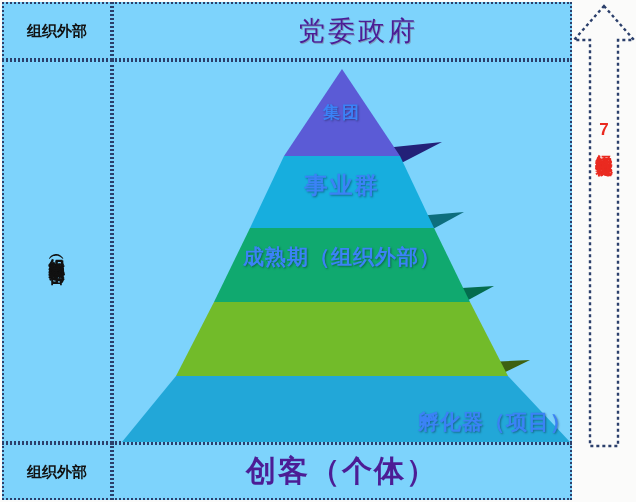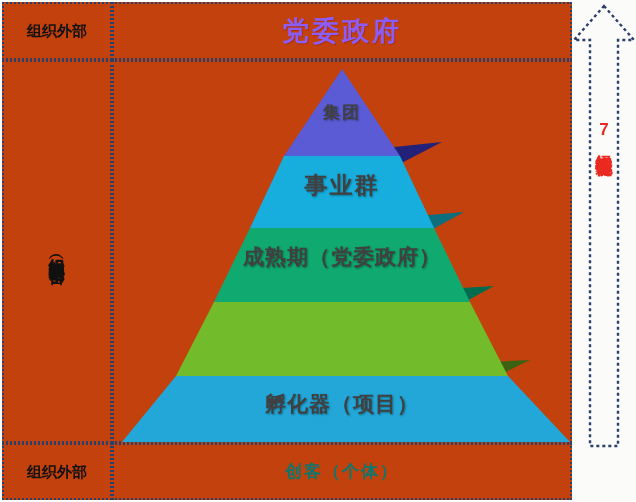--- a/index.html
+++ b/index.html
@@ -17,21 +17,21 @@
     height: 502px;
     background: #fbfbfa;
     overflow: hidden;
   }
 
   
   .cell {
     position: absolute;
     box-sizing: border-box;
     border: 2px dotted #2b3f6b;
-    background: #c2410c;
+    background: #7dd3fc;
   }
 
   #cell-top-left   { left: 2px;   top: 2px;   width: 110px; height: 58px; }
   #cell-top-main   { left: 112px; top: 2px;   width: 460px; height: 58px; }
   #cell-mid-left   { left: 2px;   top: 60px;  width: 110px; height: 383px; }
   #cell-mid-main   { left: 112px; top: 60px;  width: 460px; height: 383px; }
   #cell-bot-left   { left: 2px;   top: 443px; width: 110px; height: 57px; }
   #cell-bot-main   { left: 112px; top: 443px; width: 460px; height: 57px; }
 
   .cell-label {
@@ -61,47 +61,47 @@
     font-size: 16px;
     color: #111111;
     line-height: 1.08;
     letter-spacing: 1px;
     white-space: nowrap;
   }
 
   
   #gov-title {
     position: absolute;
-    left: 112px;
+    left: 128px;
     top: 2px;
     width: 460px;
     height: 58px;
     display: flex;
     align-items: center;
     justify-content: center;
     font-size: 27px;
-    font-weight: bold;
-    color: #8b5cf6;
+    font-weight: normal;
+    color: #4c1d95;
     letter-spacing: 3px;
     text-shadow: 1px 1px 0 rgba(120,0,0,0.25);
     pointer-events: none;
   }
 
   #maker-title {
     position: absolute;
     left: 112px;
     top: 443px;
     width: 460px;
     height: 57px;
     display: flex;
     align-items: center;
     justify-content: center;
-    font-size: 17px;
-    font-weight: bold;
-    color: #0f766e;
+    font-size: 30px;
+    font-weight: bold;
+    color: #4c1d95;
     letter-spacing: 2px;
     pointer-events: none;
   }
 
   
   #value-chain-arrow {
     position: absolute;
     left: 572px;
     top: 0px;
     width: 64px;
@@ -142,30 +142,30 @@
   }
   #pyramid svg {
     position: absolute;
     left: 0; top: 0;
     width: 460px; height: 383px;
   }
   .tier-label {
     position: absolute;
     left: 0; right: 0;
     text-align: center;
-    color: #404040;
+    color: #3b82f6;
     font-weight: bold;
     text-shadow: 1px 1px 2px rgba(0,0,0,0.35);
     white-space: nowrap;
   }
   #tier-label-0 { top: 41px;  font-size: 17px; letter-spacing: 2px; }
   #tier-label-1 { top: 110px; font-size: 23px; letter-spacing: 2px; }
   #tier-label-2 { top: 183px; font-size: 21px; letter-spacing: 1px; }
   #tier-label-3 { top: 258px; font-size: 21px; letter-spacing: 1px; }
-  #tier-label-4 { top: 330px; font-size: 21px; letter-spacing: 1px; }
+  #tier-label-4 { top: 348px; font-size: 21px; letter-spacing: 1px; text-align: right; }
 </style>
 </head>
 <body>
 
 <div id="root">
 
   <div class="cell" id="cell-top-left">
     <div class="cell-label">组织外部</div>
   </div>
 
@@ -201,21 +201,21 @@
       <polygon points="138,168 322,168 358,242 102,242" fill="#10a96f"></polygon>
 
       <polygon points="78,316 418,300 344,336 54,336" fill="#3d6112"></polygon>
       <polygon points="102,242 358,242 396,316 64,316" fill="#72bb2a"></polygon>
 
       <polygon points="64,316 396,316 458,382 10,382" fill="#22a7d8"></polygon>
     </svg>
 
     <div class="tier-label" id="tier-label-0">集团</div>
     <div class="tier-label" id="tier-label-1">事业群</div>
-    <div class="tier-label" id="tier-label-2">成熟期（党委政府）</div>
+    <div class="tier-label" id="tier-label-2">成熟期（组织外部）</div>
     <div class="tier-label" id="tier-label-4">孵化器（项目）</div>
   </div>
 
   <div id="value-chain-arrow">
     <svg viewBox="0 0 64 450" xmlns="http://www.w3.org/2000/svg">
       <polygon points="32,6 62,40 46,40 46,446 18,446 18,40 2,40" fill="none" stroke="#2b3f6b" stroke-width="2.4" stroke-dasharray="3,3" stroke-linejoin="miter"></polygon>
     </svg>
     <div id="value-chain-text">
       <span>7级知识传递价值链</span>
     </div>

